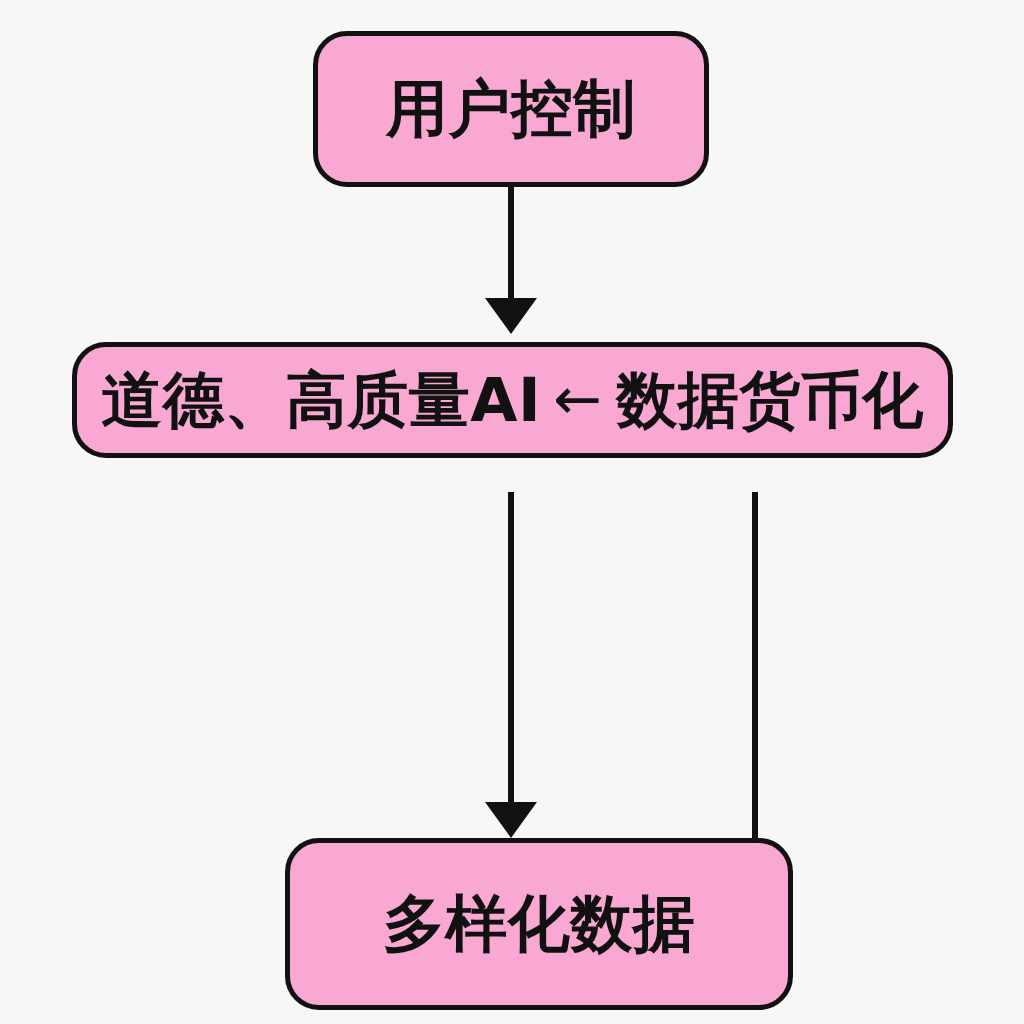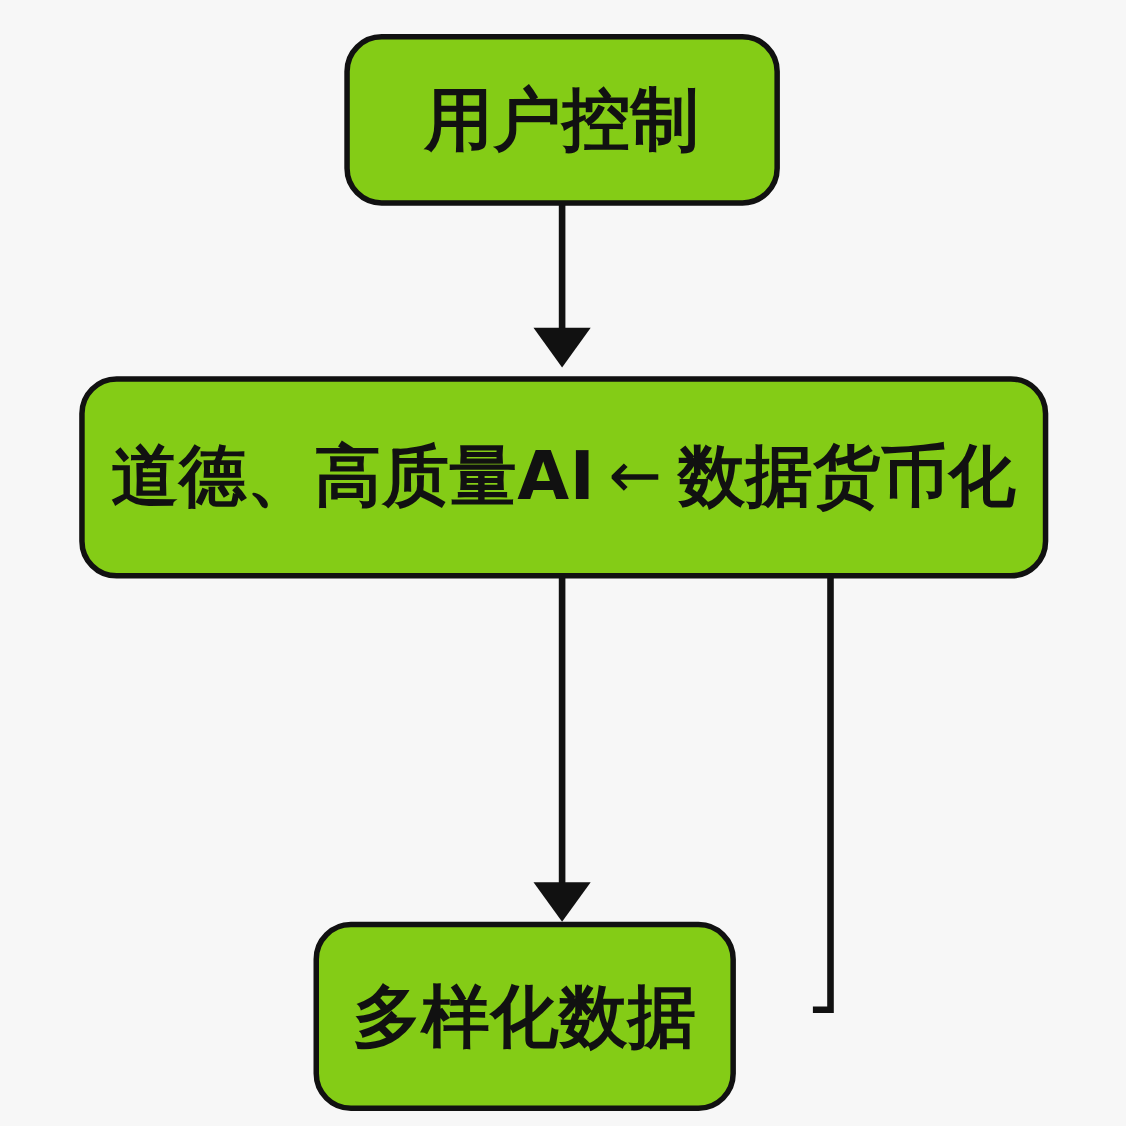--- a/index.html
+++ b/index.html
@@ -33,21 +33,21 @@
     height: 1024px;
     z-index: 1;
     pointer-events: none;
   }
 
   
   .node {
     position: absolute;
     z-index: 2;
     box-sizing: border-box;
-    background: #84cc16;
+    background: #f9a8d4;
     border: 5px solid #111111;
     border-radius: 30px;
     display: flex;
     align-items: center;
     justify-content: center;
     text-align: center;
   }
 
   .node-label {
     color: #111111;
@@ -67,39 +67,39 @@
   }
   #node-user-control .node-label {
     font-size: 62px;
   }
 
   
   #node-ethical-ai {
     left: 72px;
     top: 342px;
     width: 881px;
-    height: 184px;
+    height: 116px;
     border-radius: 34px;
   }
   #node-ethical-ai .node-label {
     font-size: 61px;
   }
   #node-ethical-ai .flow-arrow-glyph {
     display: inline-block;
     padding: 0 14px 0 12px;
     font-weight: normal;
     font-size: 58px;
     vertical-align: 2px;
   }
 
   
   #node-diverse-data {
     left: 285px;
     top: 838px;
-    width: 384px;
+    width: 508px;
     height: 172px;
     border-radius: 34px;
   }
   #node-diverse-data .node-label {
     font-size: 62px;
   }
 
   
   #watermark {
     position: absolute;

